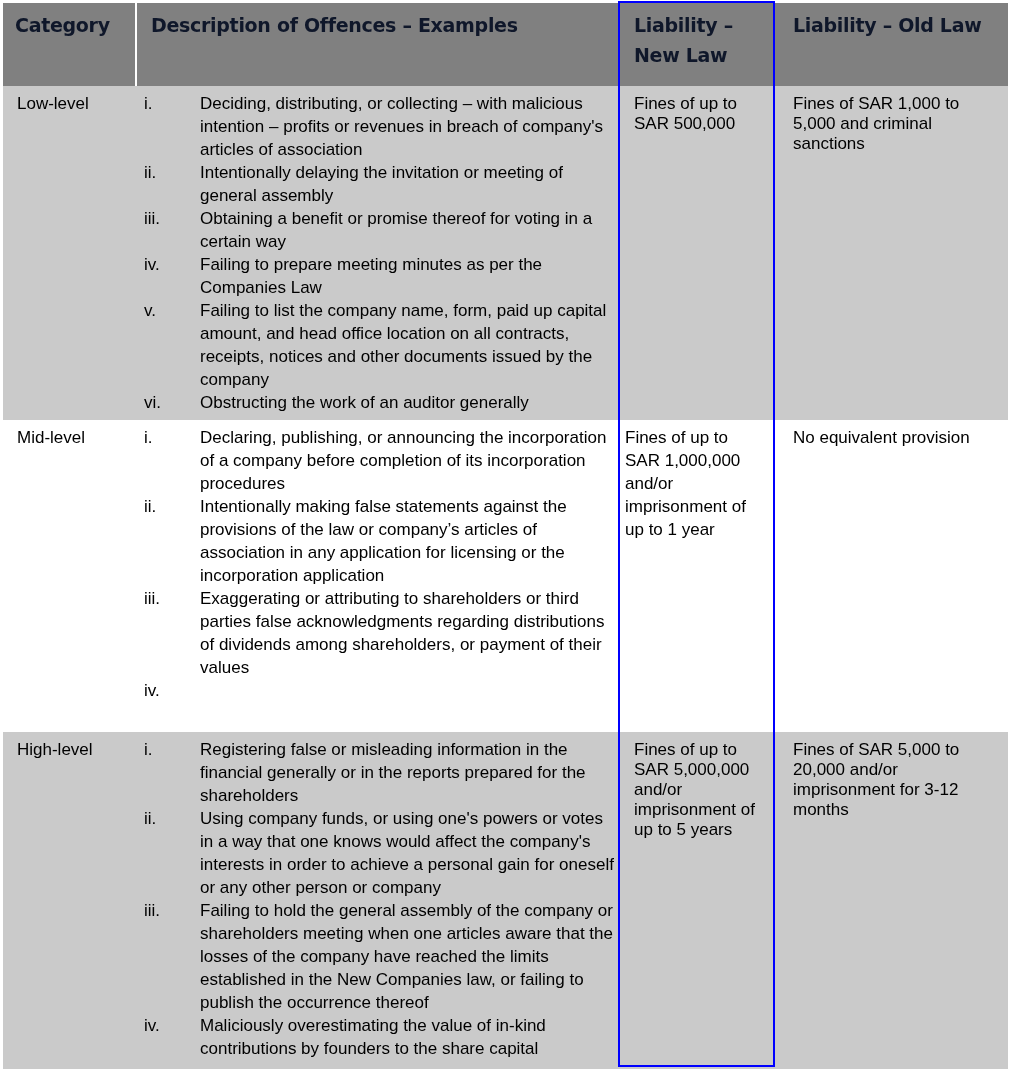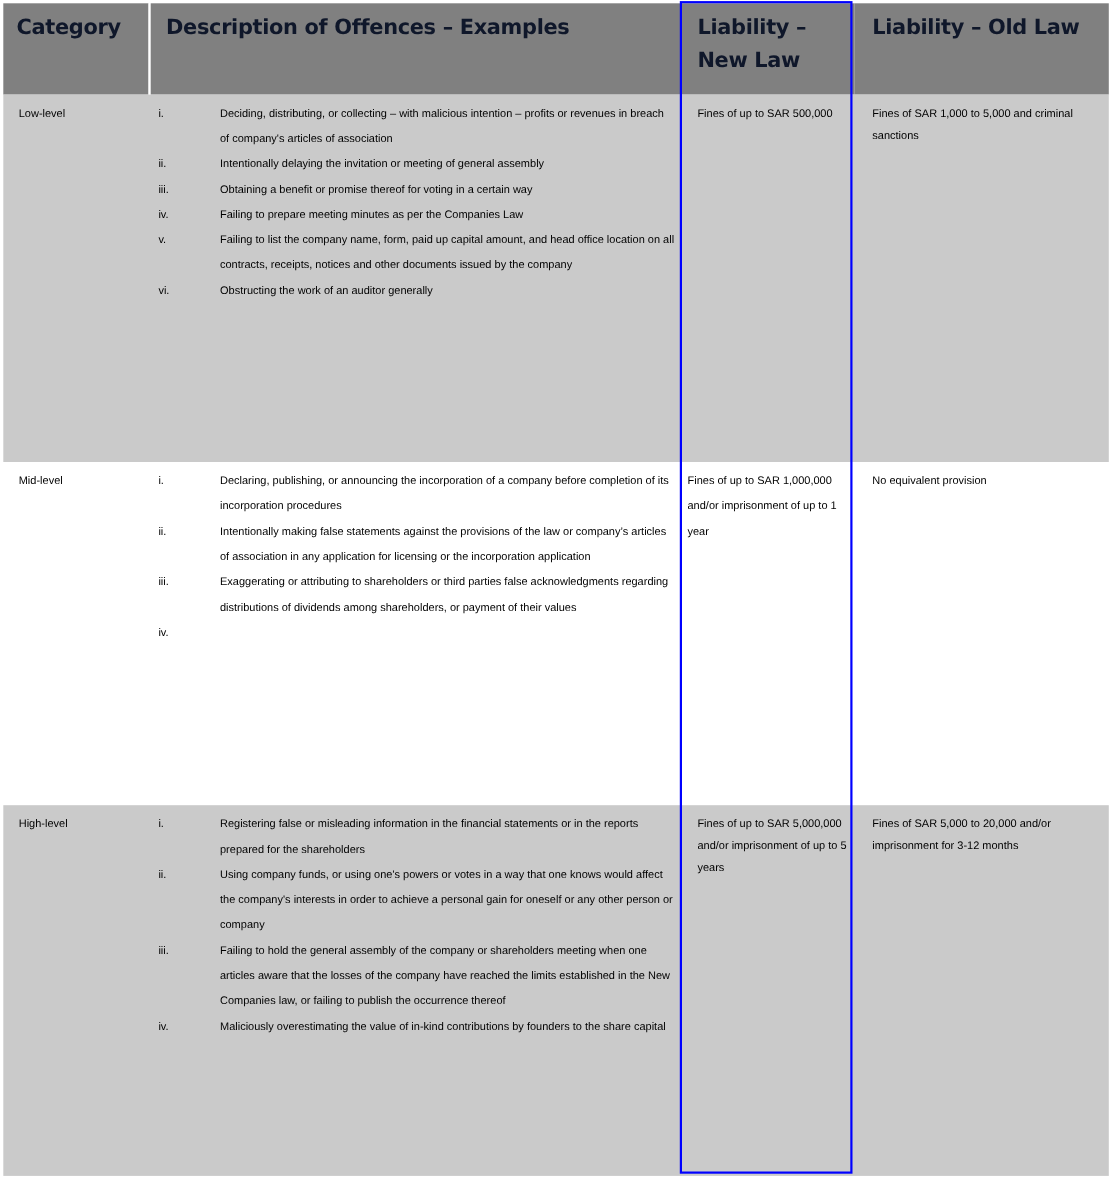--- a/index.html
+++ b/index.html
@@ -10,21 +10,21 @@
          font-family: "DejaVu Sans", sans-serif; font-weight: bold; font-size: 19px; line-height: 30px;
          box-sizing: border-box; padding: 7px 0 0 12px; letter-spacing: -0.3px; }
   .hdr.c1 { left: 0; width: 132px; }
   .hdr.c2 { left: 134px; width: 482px; padding-left: 14px; }
   .hdr.c3 { left: 616px; width: 158px; padding-left: 15px; }
   .hdr.c4 { left: 774px; width: 231px; padding-left: 16px; }
   .vsep { position: absolute; left: 132px; top: 0; width: 2px; height: 83px; background: #fff; }
   .row { position: absolute; left: 0; width: 1005px; }
   .row.shaded { background: #cacaca; }
   .row.plain { background: #ffffff; }
-  .cell { position: absolute; top: 0; font-size: 10px; line-height: 23px; }
+  .cell { position: absolute; top: 0; font-size: 17px; line-height: 23px; }
   .cat { left: 14px; top: 6px; }
   .list { left: 141px; top: 6px; width: 470px; }
   .item { display: flex; }
   .num { width: 56px; flex: none; }
   .txt { width: 414px; }
   .newlaw { left: 631px; top: 8px; width: 140px; line-height: 20px; }
   .newlaw.mid { left: 622px; line-height: 23px; top: 6px; }
   .oldlaw { left: 790px; top: 8px; width: 200px; line-height: 20px; }
   .oldlaw.mid { top: 8px; }
   .highlight { position: absolute; left: 618px; top: 1px; width: 157px; height: 1066px;
@@ -93,21 +93,21 @@
     </div>
     <div class="cell newlaw mid">Fines of up to SAR 1,000,000 and/or imprisonment of up to 1 year</div>
     <div class="cell oldlaw mid">No equivalent provision</div>
   </div>
 
   <div class="row shaded" style="top:729px;height:337px;">
     <div class="cell cat">High-level</div>
     <div class="cell list">
       <div class="item">
           <span class="num">i.</span>
-          <span class="txt">Registering false or misleading information in the financial statements or in the reports prepared for the shareholders</span>
+          <span class="txt">Registering false or misleading information in the financial generally or in the reports prepared for the shareholders</span>
         </div>
       <div class="item">
           <span class="num">ii.</span>
           <span class="txt">Using company funds, or using one's powers or votes in a way that one knows would affect the company's interests in order to achieve a personal gain for oneself or any other person or company</span>
         </div>
       <div class="item">
           <span class="num">iii.</span>
           <span class="txt">Failing to hold the general assembly of the company or shareholders meeting when one articles aware that the losses of the company have reached the limits established in the New Companies law, or failing to publish the occurrence thereof</span>
         </div>
       <div class="item">

